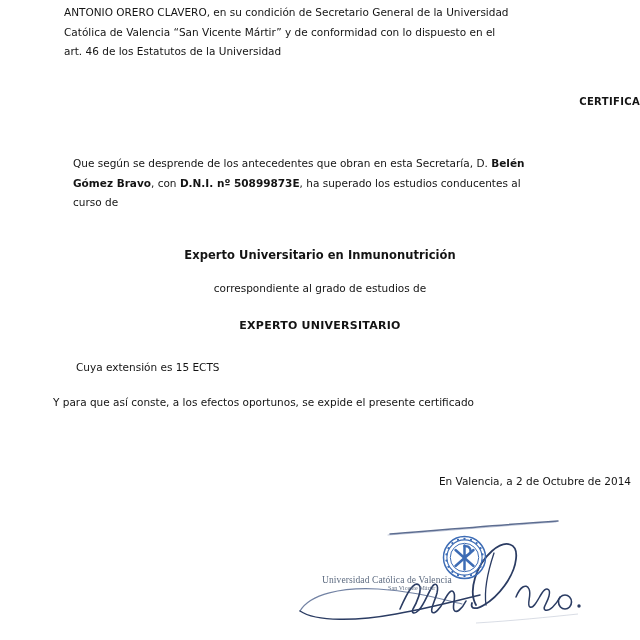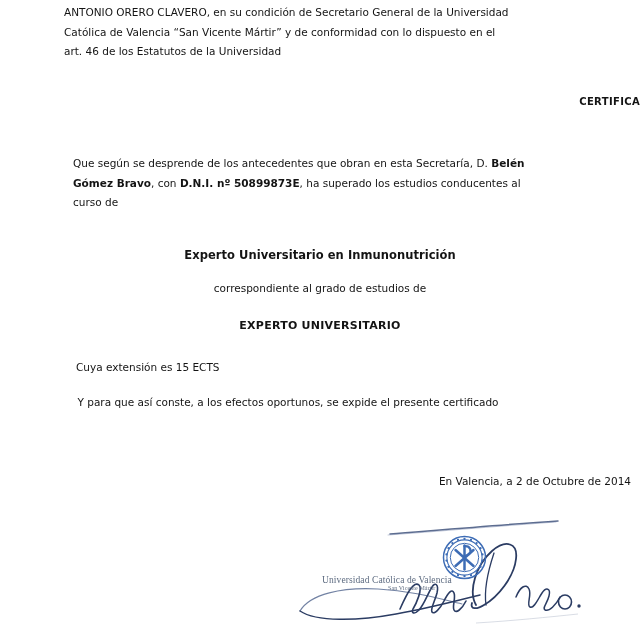--- a/index.html
+++ b/index.html
@@ -42,21 +42,20 @@
   #extension-line {
     left: 36px;
     top: 358px;
     width: 460px;
     margin-left: 40px;
   }
   #closing-line {
     left: 53px;
     top: 393px;
     width: 470px;
-    text-align: center;
   }
 
   
   .centered {
     position: absolute;
     left: 0;
     width: 640px;
     text-align: center;
     font-size: 10.5px;
     line-height: 19.5px;

